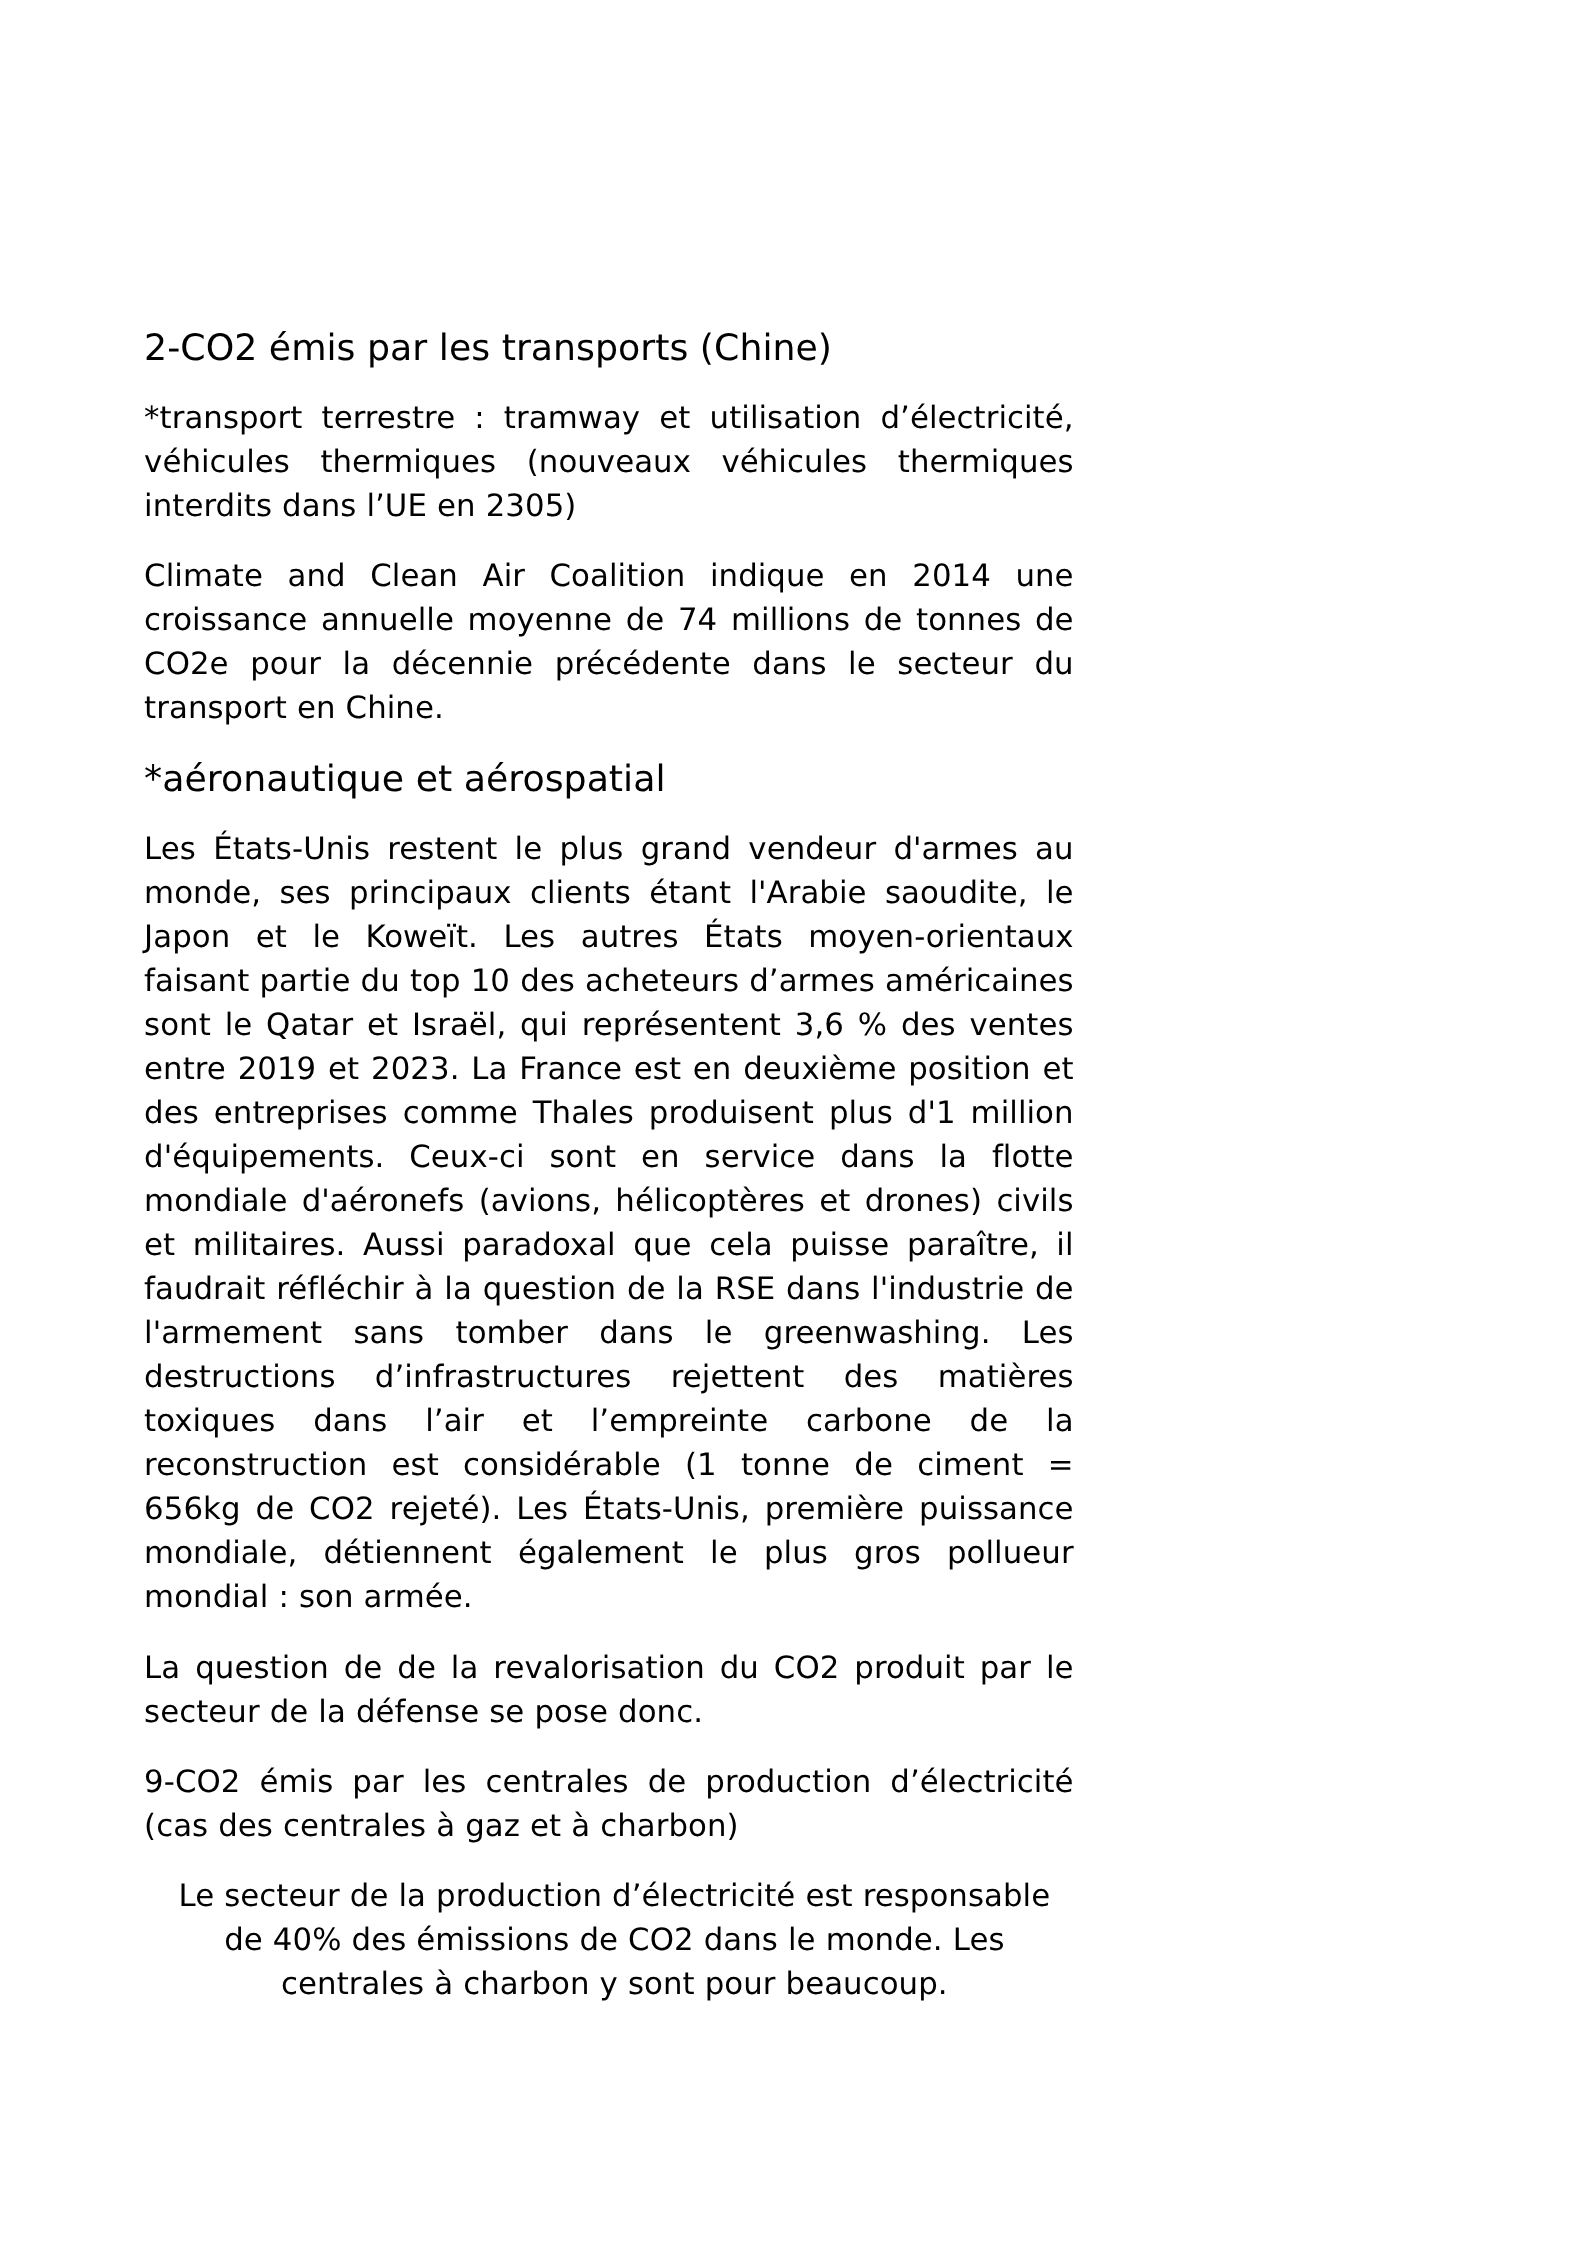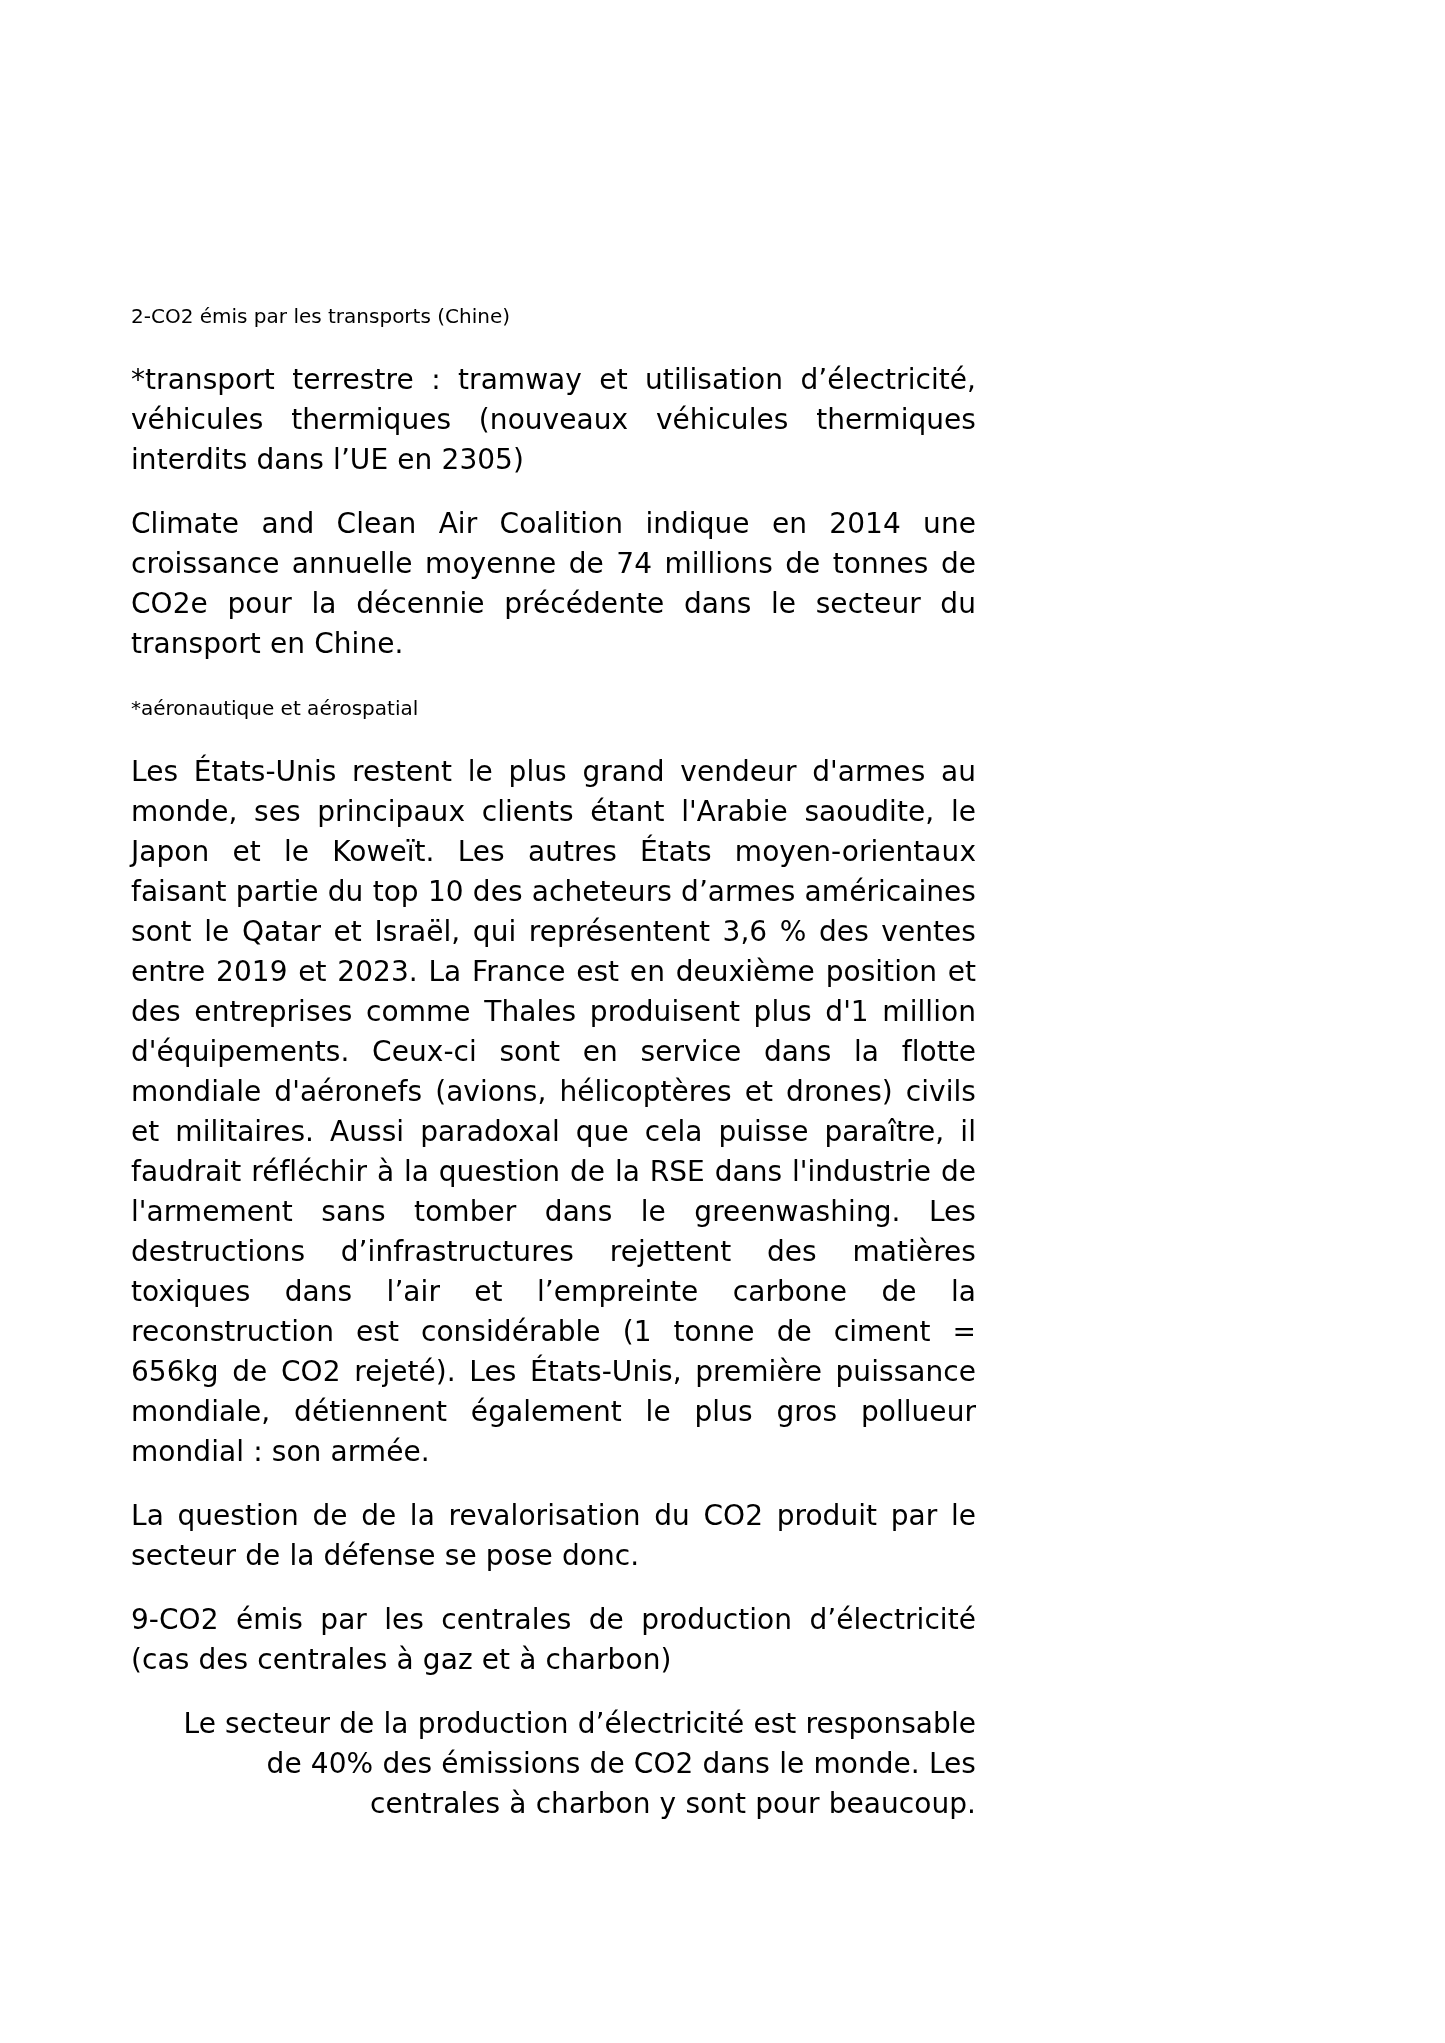--- a/index.html
+++ b/index.html
@@ -42,28 +42,28 @@
     text-align: justify;
     text-justify: inter-word;
     letter-spacing: 0.05px;
     word-spacing: 0.2px;
     hyphens: none;
   }
 
   
   p.heading {
     margin: 0 0 24px 0;
-    font-size: 20px;
+    font-size: 33px;
     line-height: 40px;
     text-align: left;
   }
 
   
   p.short {
-    text-align: right;
+    text-align: center;
     margin-left: 10px;
   }
 
   
   p.para:last-child,
   p.heading:last-child {
     margin-bottom: 0;
   }
 </style>
 </head>

